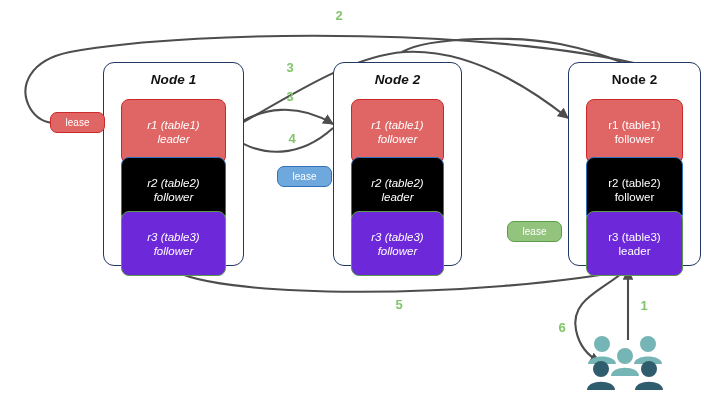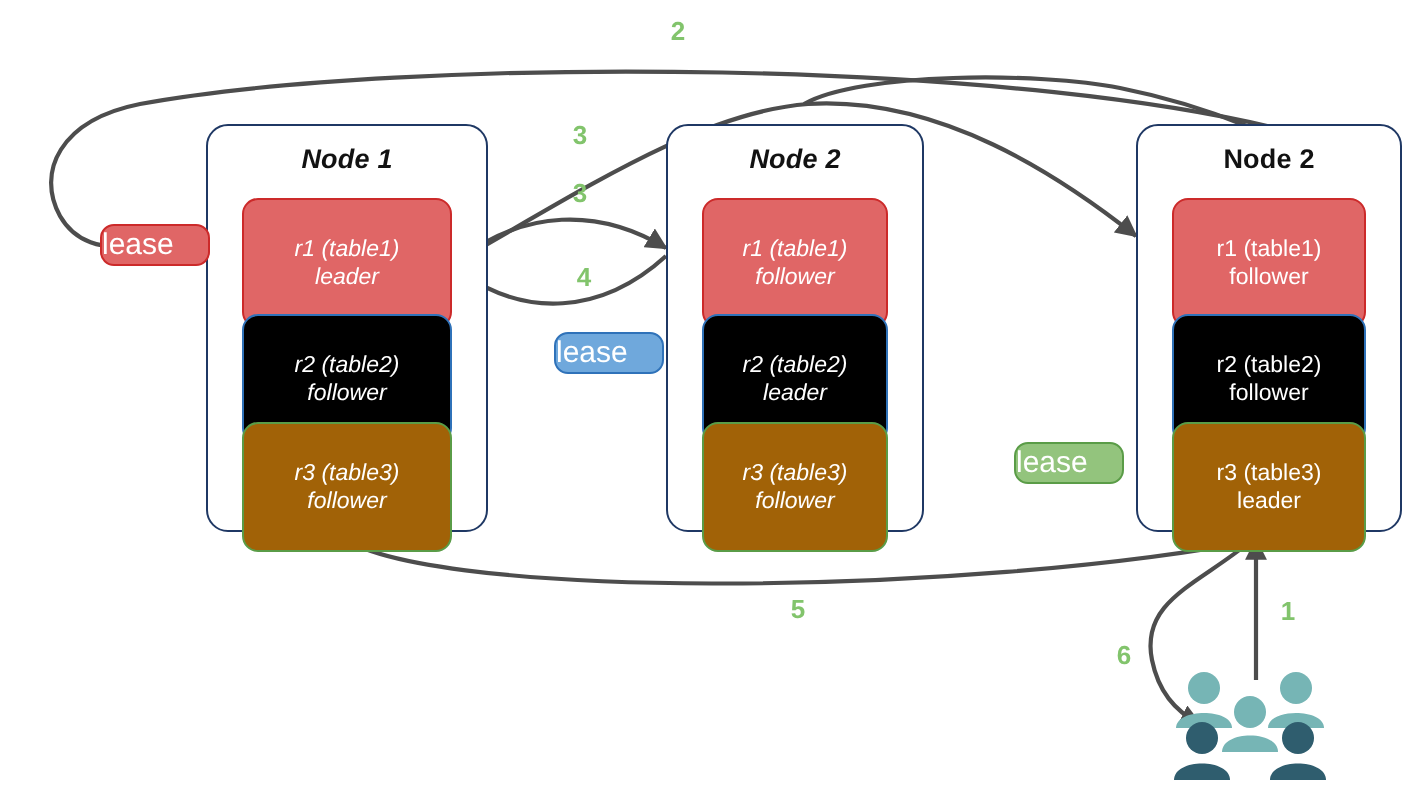--- a/index.html
+++ b/index.html
@@ -31,29 +31,29 @@
     height:65px;
     border-radius:8px;
     box-sizing:border-box;
     display:flex;flex-direction:column;
     align-items:center;justify-content:center;
     color:#ffffff;font-size:11.5px;line-height:14px;
     text-align:center;
   }
   .r-red  {background:#e06666;border:1.6px solid #cc2a2a;}
   .r-blue {background:#000000;border:1.6px solid #2f72b9;}
-  .r-green{background:#a16207;border:1.6px solid #5a9c47;}
+  .r-green{background:#6d28d9;border:1.6px solid #5a9c47;}
 
   
   .lease{
     position:absolute;
     border-radius:7px;
     box-sizing:border-box;
-    display:flex;align-items:center;justify-content:flex-start;
-    color:#ffffff;font-size:15px;
+    display:flex;align-items:center;justify-content:center;
+    color:#ffffff;font-size:10px;
     height:21px;width:55px;
   }
   .lease.red  {background:#e06666;border:1.6px solid #cc2a2a;}
   .lease.blue {background:#6fa8dc;border:1.6px solid #2f72b9;}
   .lease.green{background:#93c47d;border:1.6px solid #5a9c47;}
 
   
   .step{
     position:absolute;
     color:#82c46c;

